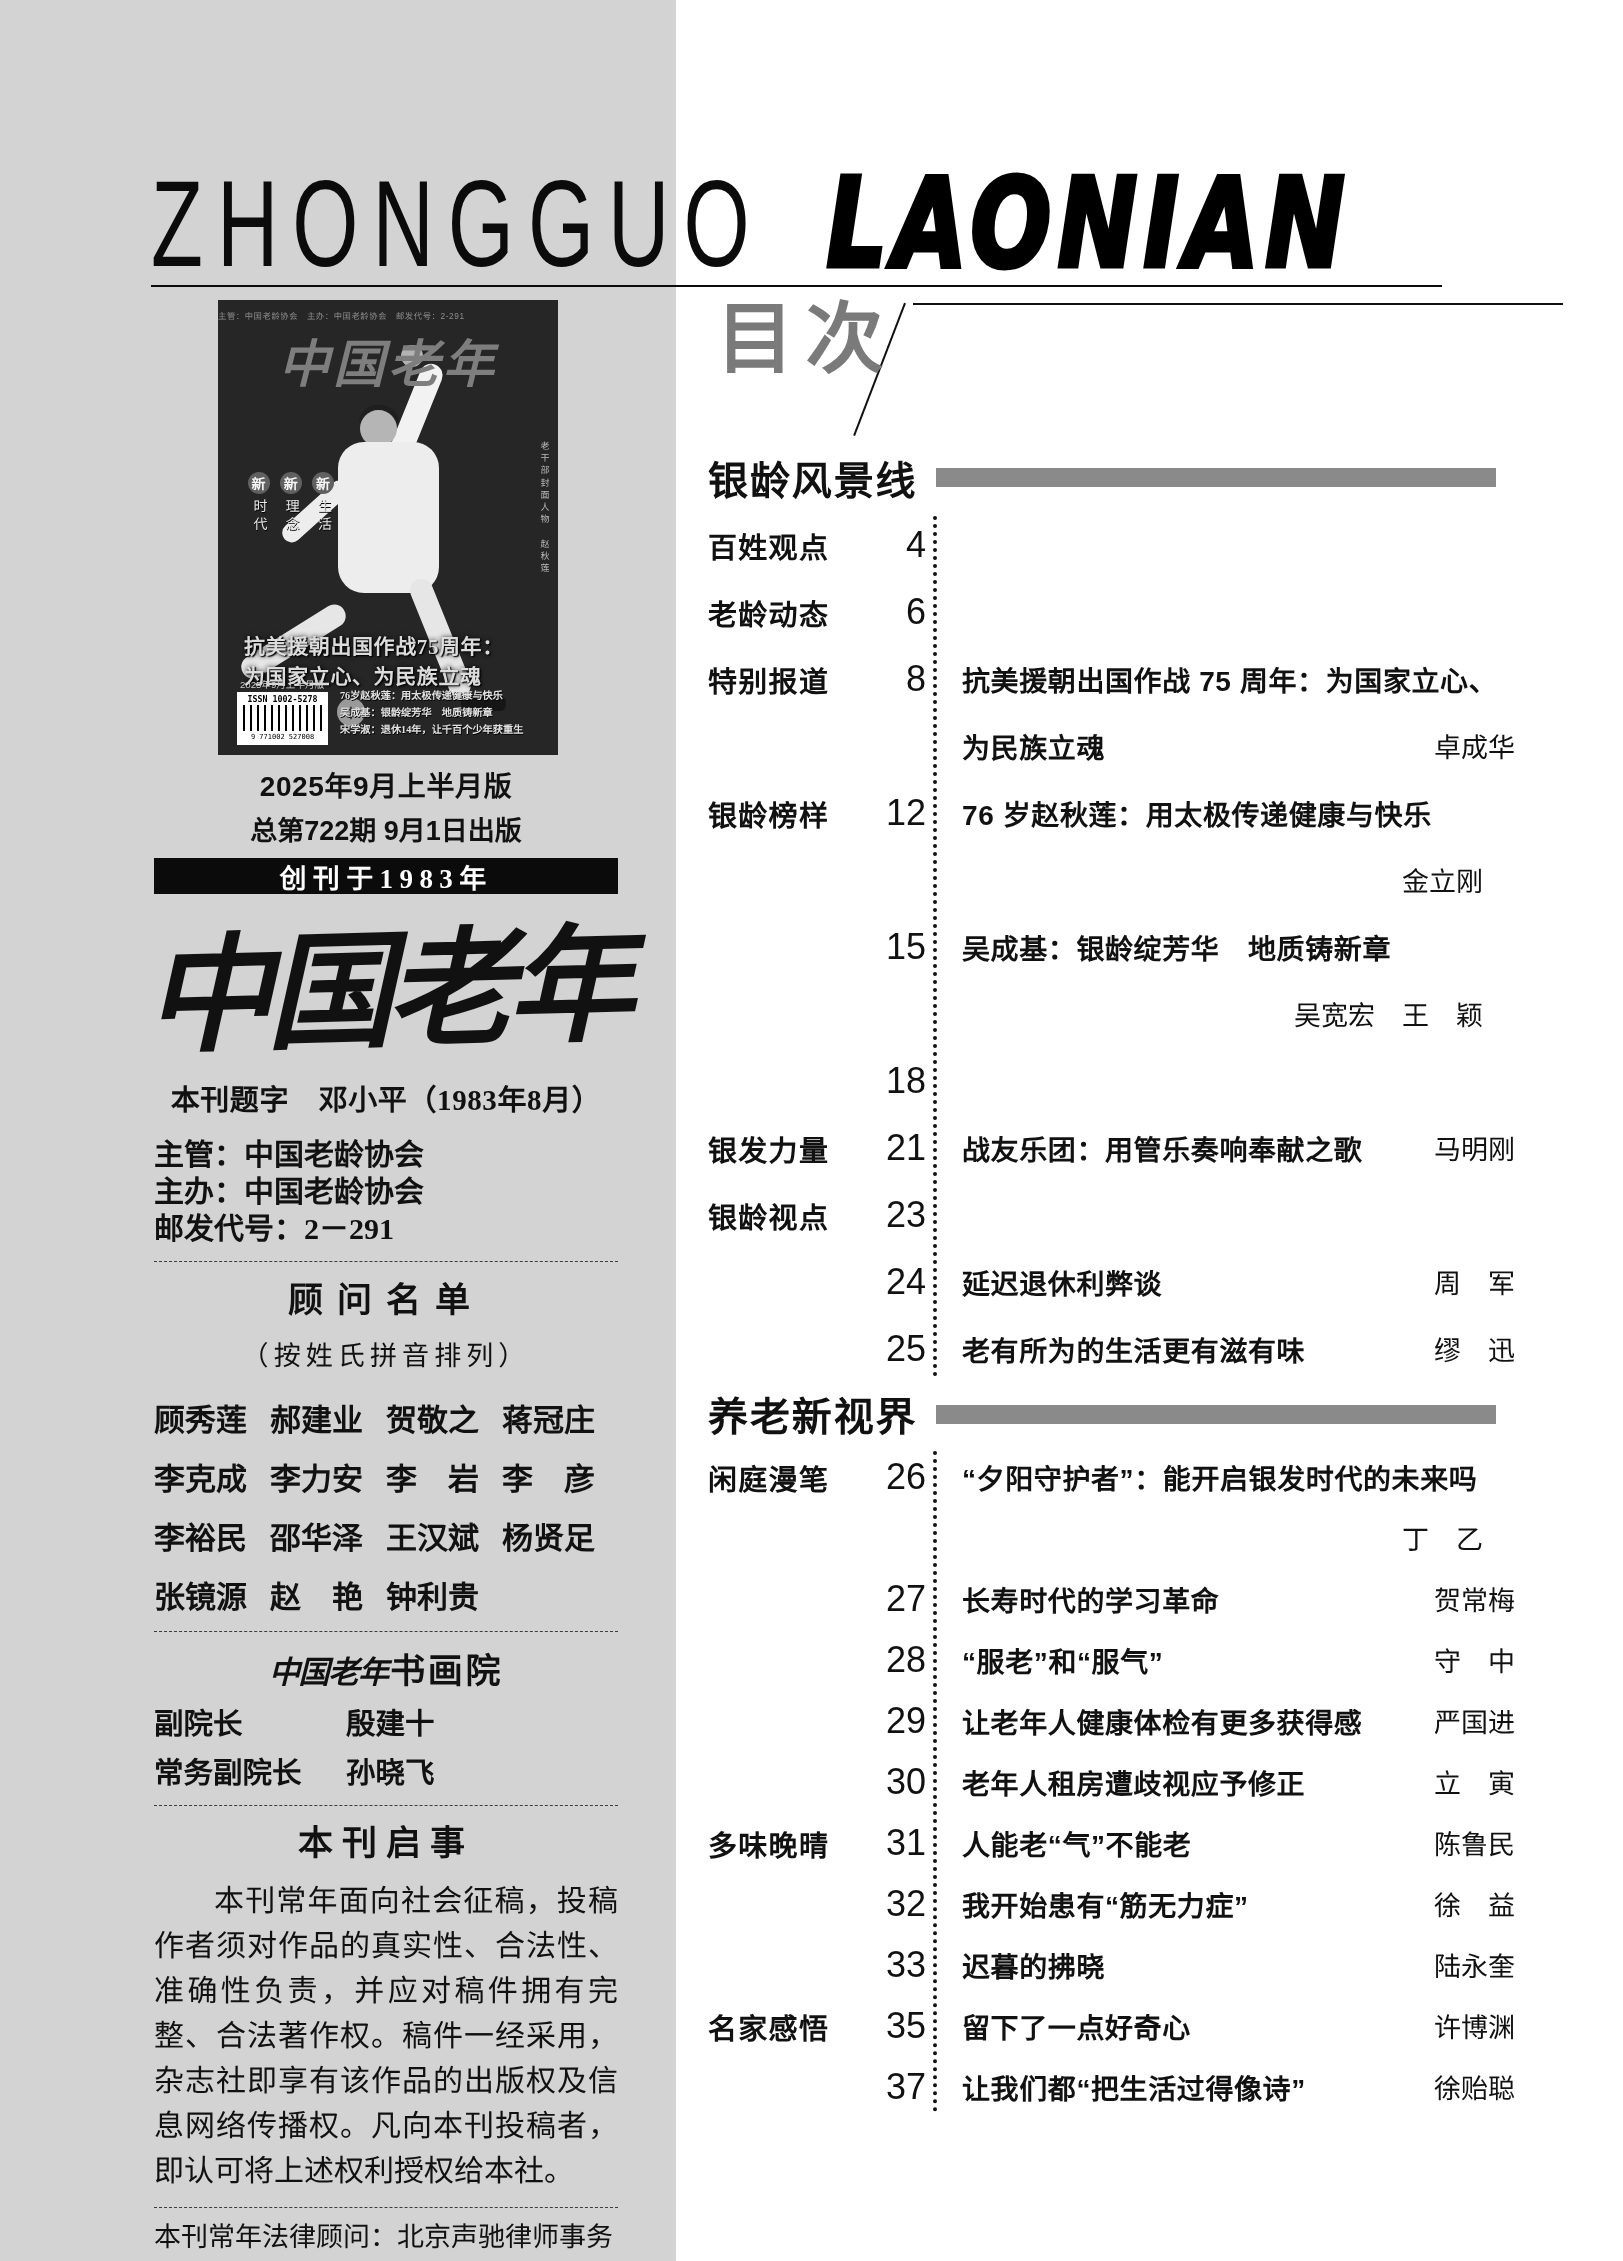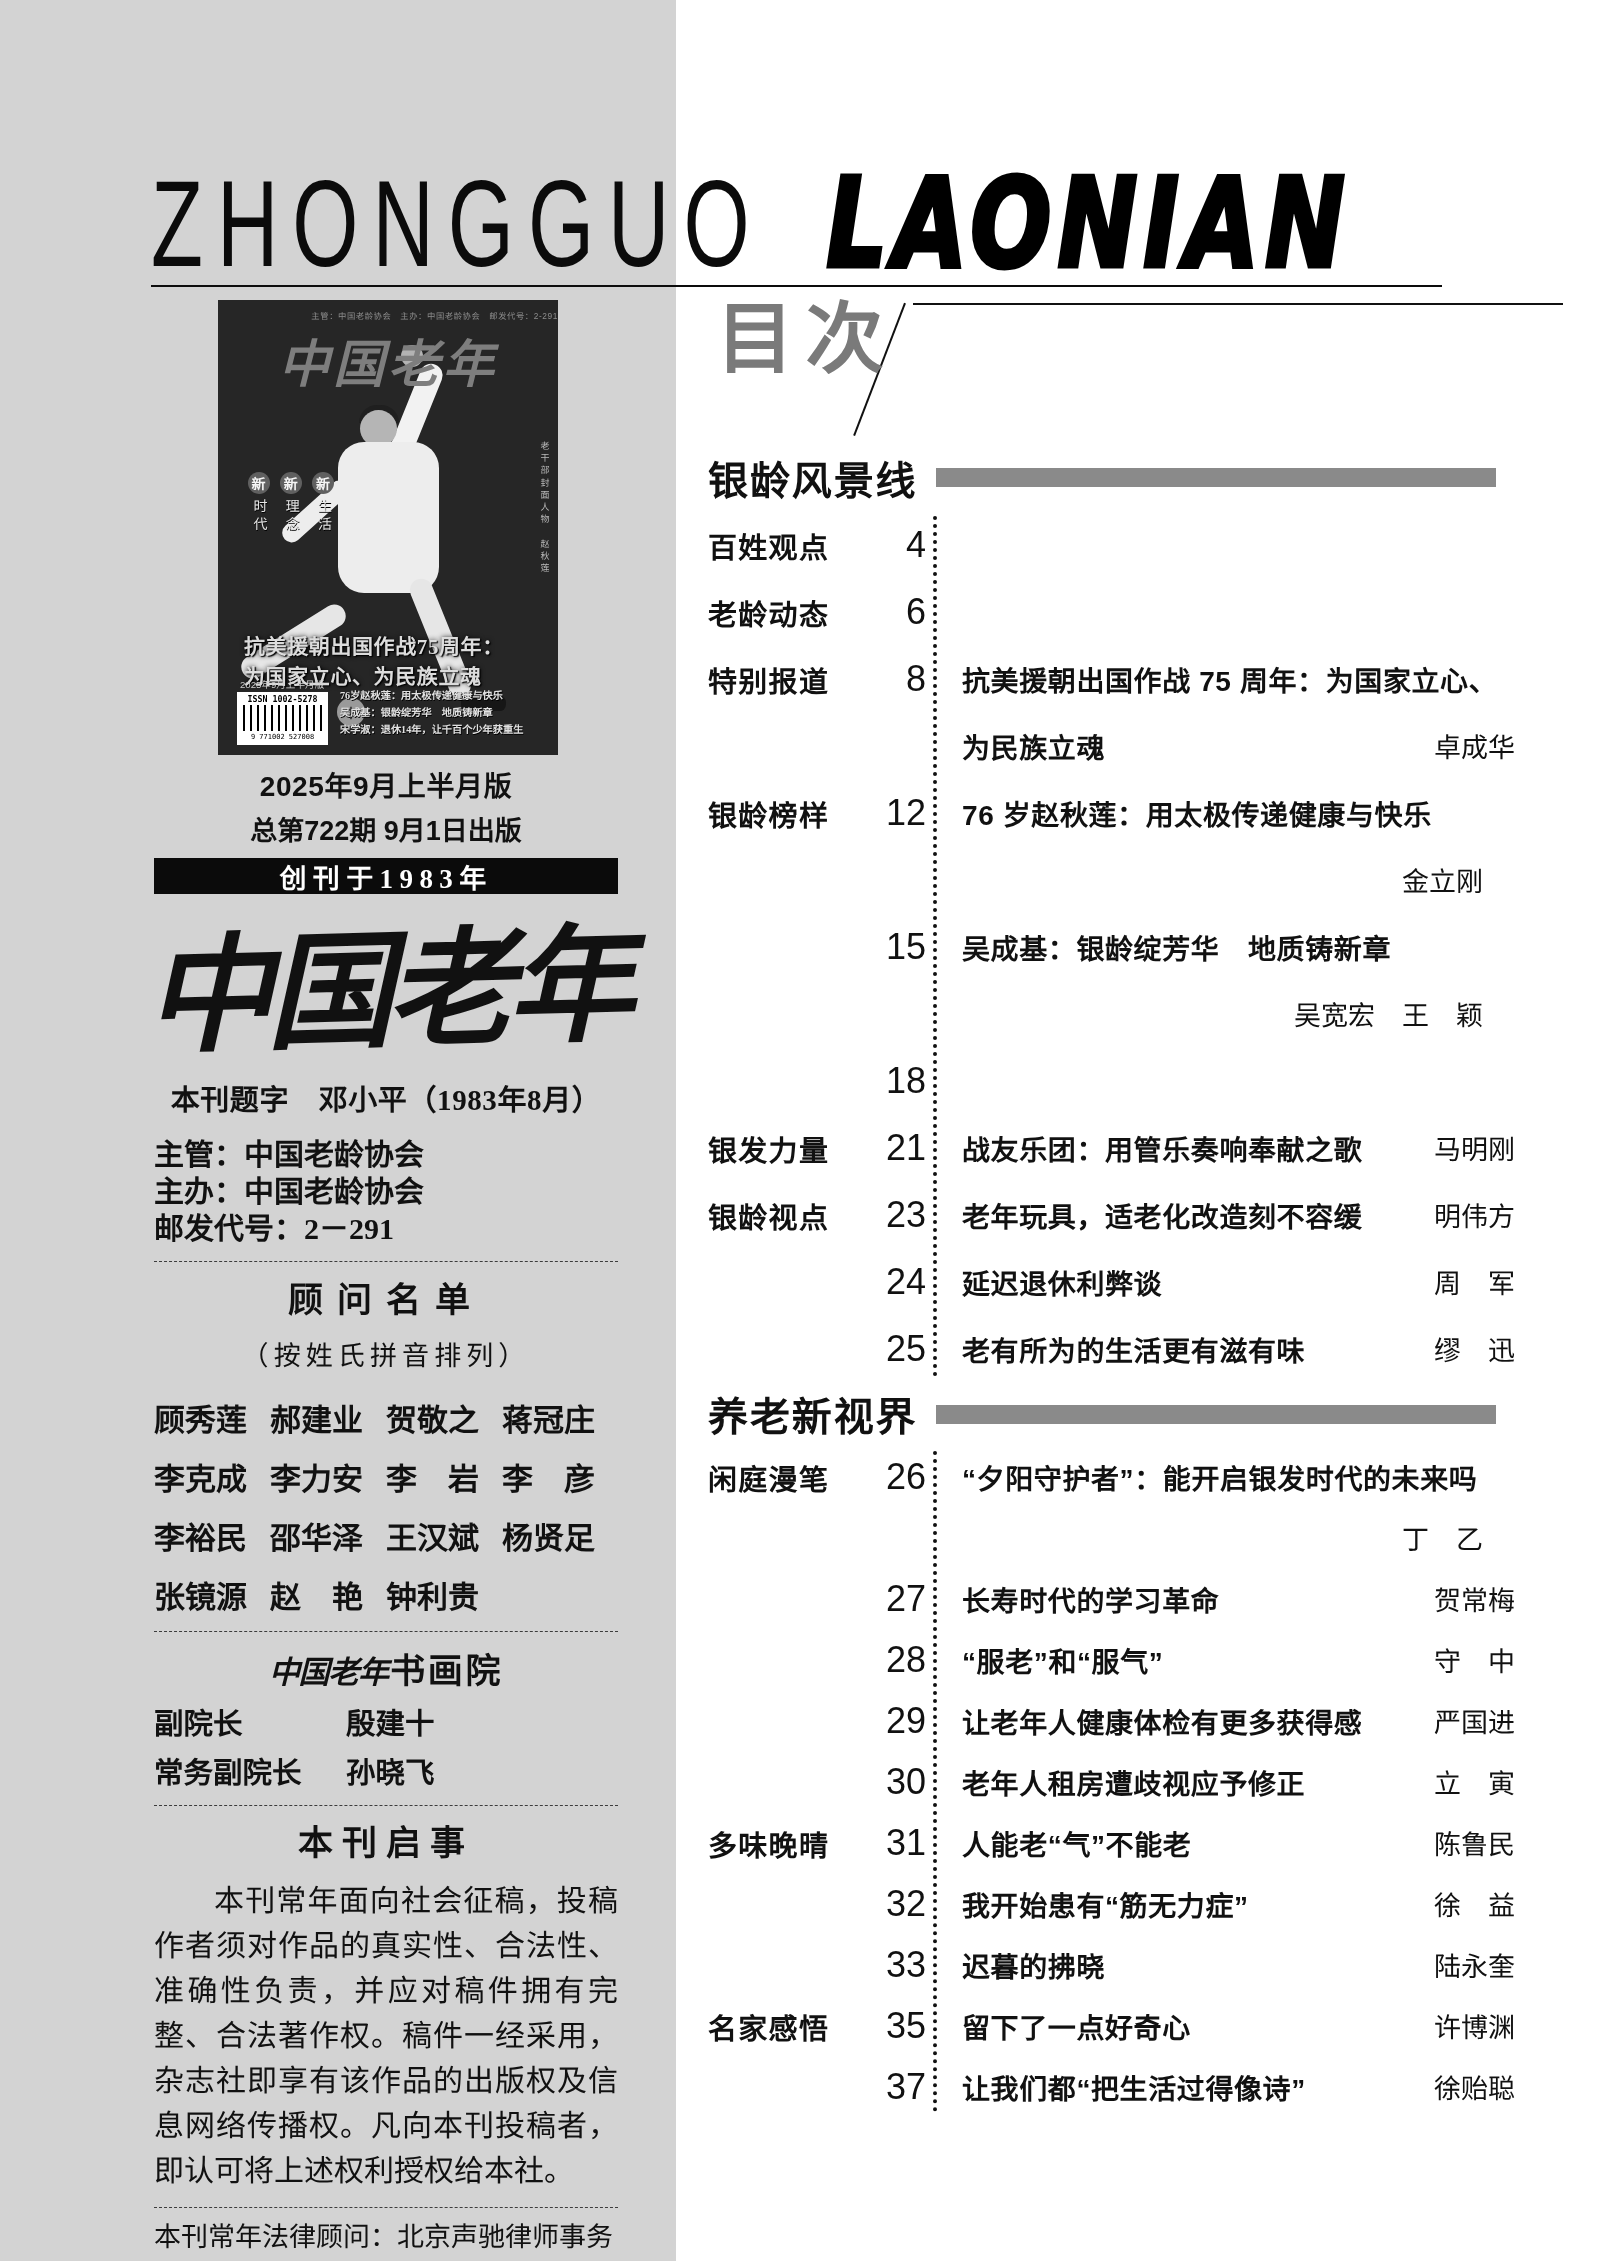--- a/index.html
+++ b/index.html
@@ -24,21 +24,21 @@
     transform:scaleY(1.3);transform-origin:bottom left;color:#000;
     -webkit-text-stroke:3.8px #000;}
   .rule2{left:913px;top:303px;width:650px;height:1.9px;background:#111;}
   .slash{left:904px;top:303px;width:1.9px;height:142px;background:#111;
     transform:rotate(21deg);transform-origin:top center;}
   .muci{left:716px;top:300px;font-family:"Liberation Sans","DejaVu Sans",sans-serif;
     font-weight:700;font-size:78px;letter-spacing:11.5px;color:#7a7a7a;line-height:1;}
 
   
   .cover{left:218px;top:300px;width:340px;height:455px;background:#262626;overflow:hidden;}
-  .cv-topline{position:absolute;left:0;right:0;top:9px;text-align:right;
+  .cv-topline{position:absolute;left:0;right:0;top:9px;text-align:left;
     font-size:8.3px;color:#8d8d8d;letter-spacing:0.6px;font-family:"Liberation Sans",sans-serif;}
   .cv-title{position:absolute;left:0;right:0;top:23px;text-align:center;
     font-family:"DejaVu Serif",serif;font-style:italic;font-weight:700;
     font-size:51px;color:#7e7e7e;letter-spacing:3.8px;}
   .cv-fig div{position:absolute;}
   .p-arm{left:187px;top:61px;width:23px;height:101px;background:#f2f2f2;border-radius:11.5px;transform:rotate(22deg);}
   .p-hand{left:183px;top:45px;width:22px;height:22px;background:#b3b3b3;border-radius:50%;}
   .p-head{left:142px;top:110px;width:37px;height:37px;background:#b5b5b5;border-radius:50%;}
   .p-hair{left:141px;top:105px;width:40px;height:18px;background:#1f1f1f;border-radius:19px 19px 0 0;}
   .p-torso{left:120px;top:142px;width:101px;height:151px;background:#ededed;border-radius:26px;}
@@ -310,26 +310,20 @@
       <div class="tbody">
           <div class="tline">
         <span class="ttitle">战友乐团：用管乐奏响奉献之歌</span>
         <span class="tauthor">马明刚</span>
       </div>
         </div>
     </div>
     <div class="trow">
       <div class="tsec">银龄视点</div>
       <div class="tpage">23</div>
-      <div class="tbody">
-          <div class="tline">
-        <span class="ttitle">老年玩具，适老化改造刻不容缓</span>
-        <span class="tauthor">明伟方</span>
-      </div>
-        </div>
     </div>
     <div class="trow">
       <div class="tsec"></div>
       <div class="tpage">24</div>
       <div class="tbody">
           <div class="tline">
         <span class="ttitle">延迟退休利弊谈</span>
         <span class="tauthor">周　军</span>
       </div>
         </div>

